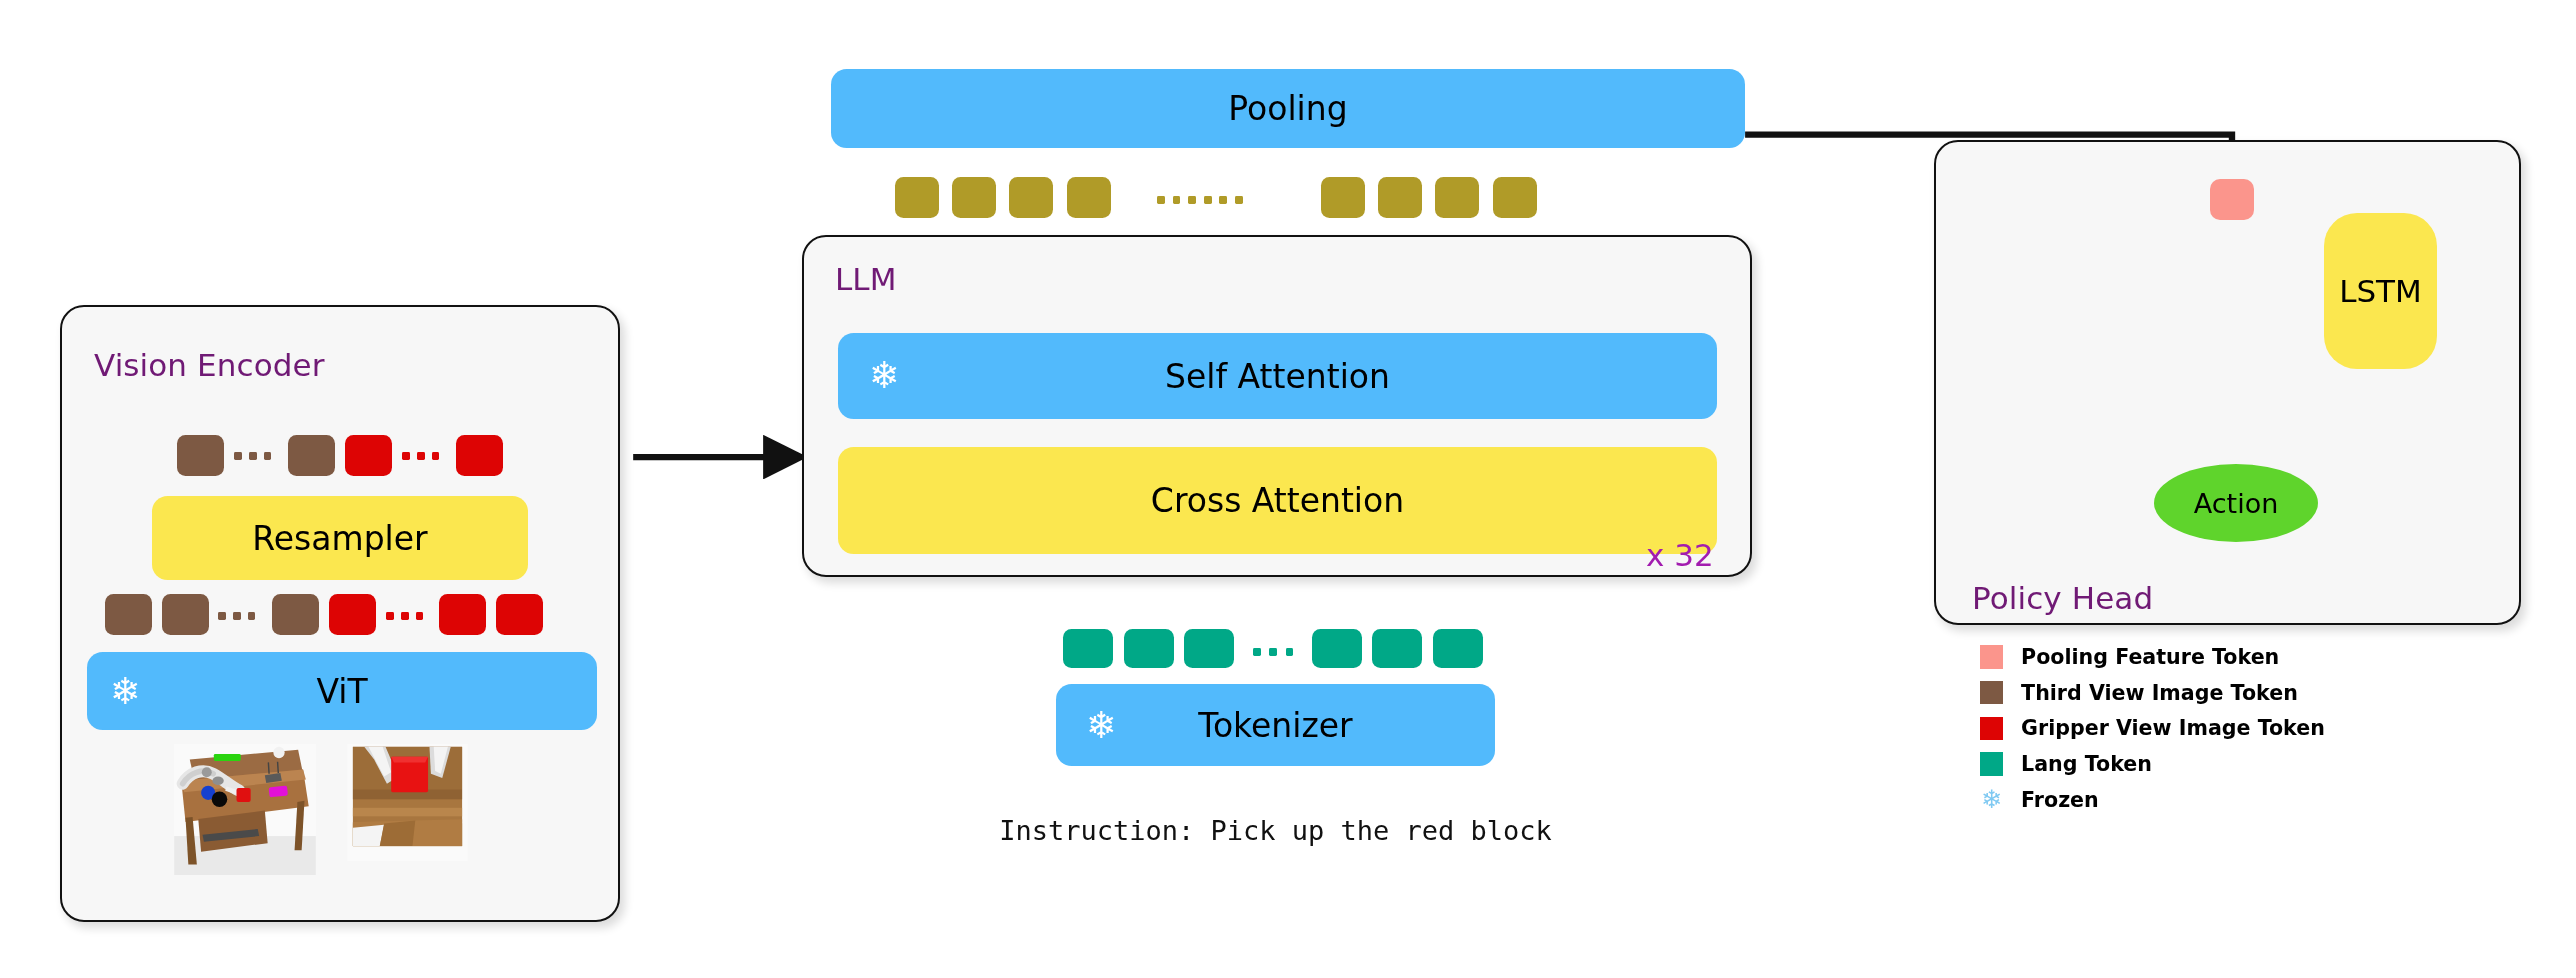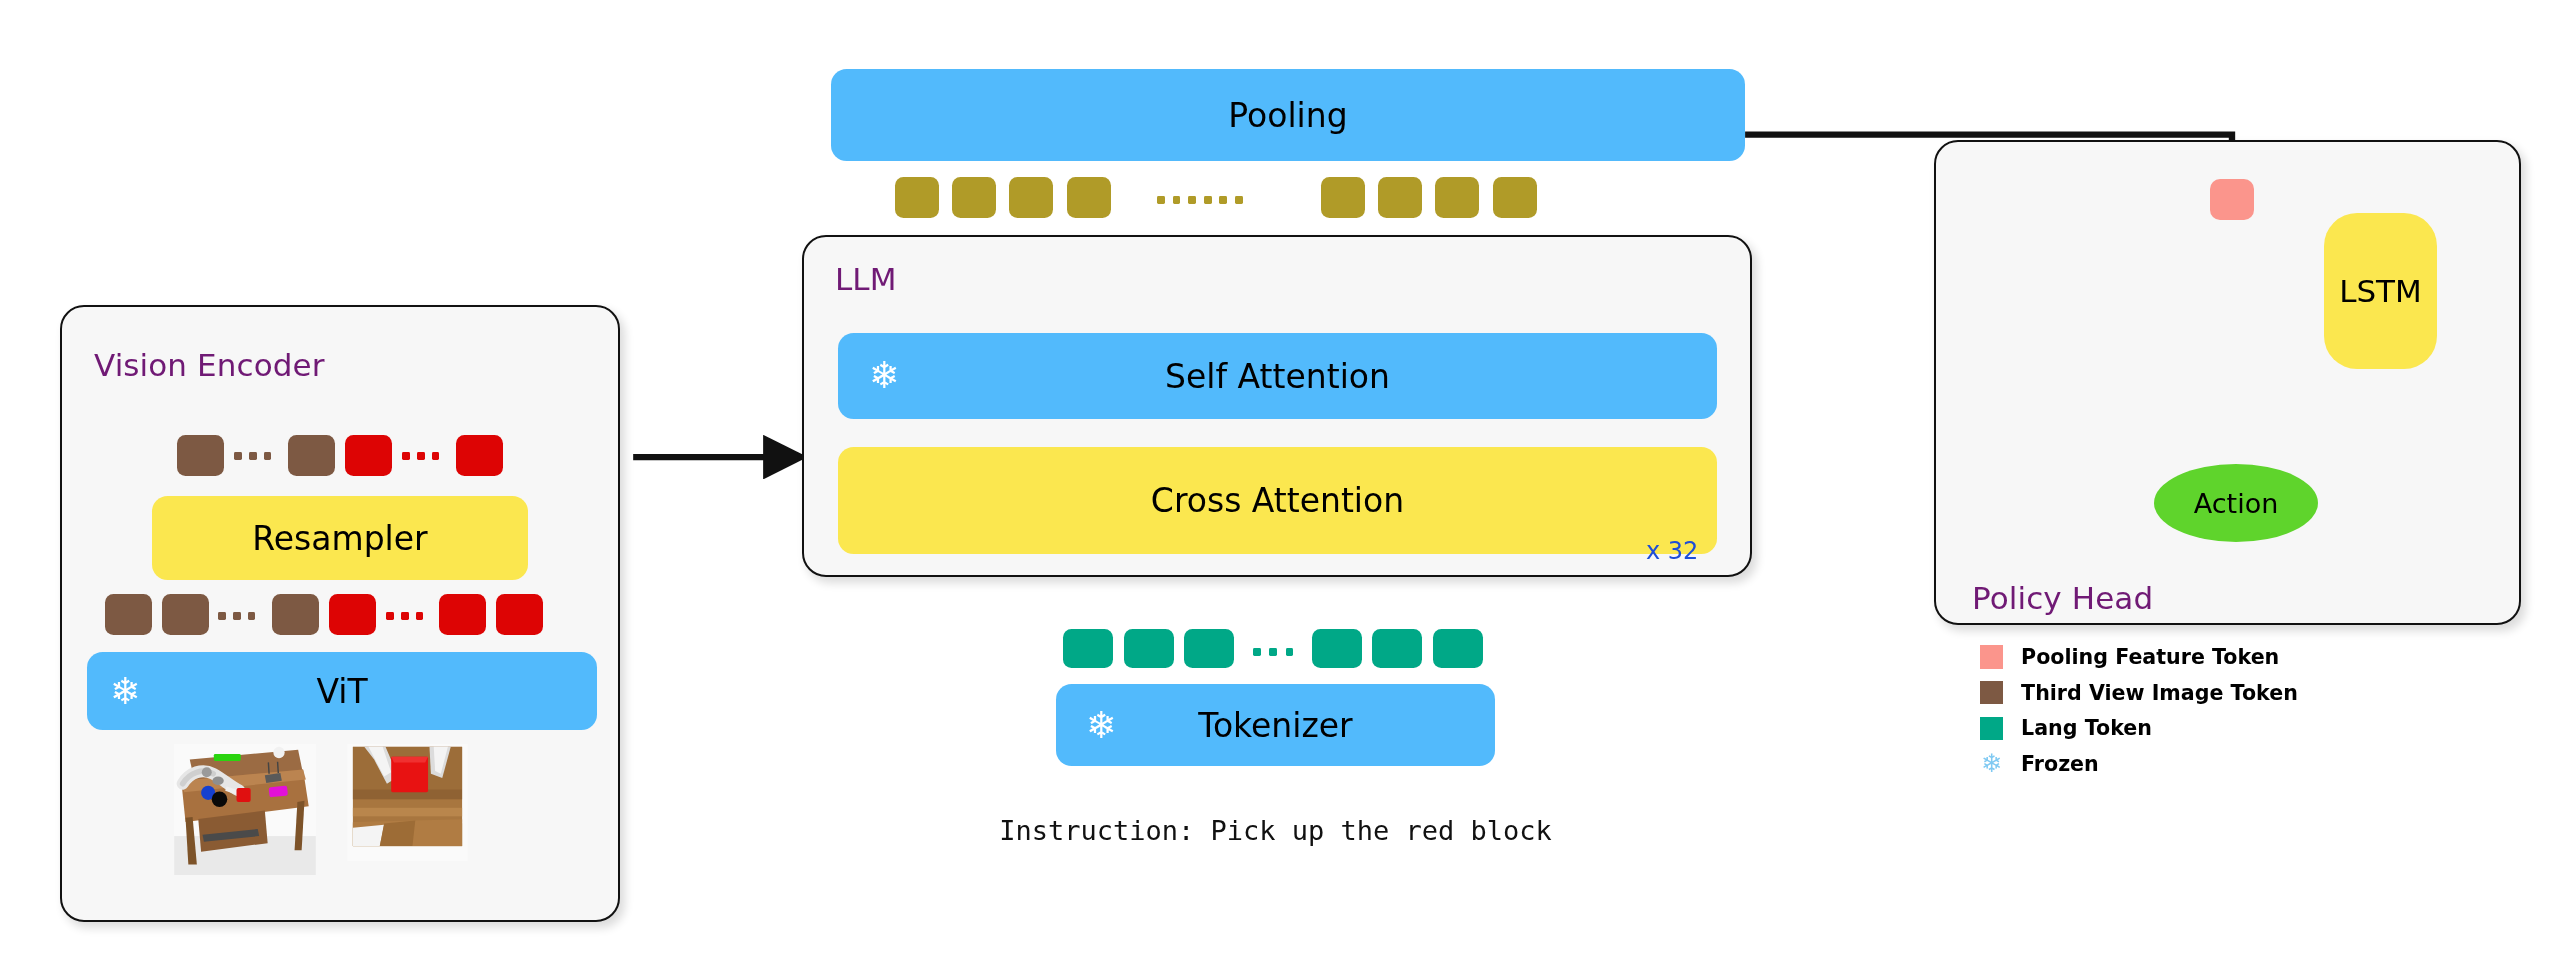--- a/index.html
+++ b/index.html
@@ -137,22 +137,22 @@
   
   .thumb {
     position: absolute;
     overflow: hidden;
   }
   .thumb svg { display: block; }
 
   .x32 {
     position: absolute;
     font-family: "DejaVu Sans", sans-serif;
-    font-size: 24px;
-    color: #1d4ed8;
+    font-size: 31px;
+    color: #a21caf;
   }
 </style>
 </head>
 <body>
 
 <div class="stage">
 
   <svg class="svg-layer" viewBox="0 0 3634 1380">
     <defs>
       <marker id="ah" markerWidth="7" markerHeight="7" refX="5.4" refY="3.5" orient="auto">
@@ -283,21 +283,21 @@
       <polygon points="24,4 54,4 72,46 56,56 38,22" fill="#dcdcdc"></polygon>
       <polygon points="30,4 50,4 62,40 52,46" fill="#f4f4f4"></polygon>
       <polygon points="116,4 146,4 134,48 118,42" fill="#dcdcdc"></polygon>
       <polygon points="122,4 142,4 132,42 124,38" fill="#f4f4f4"></polygon>
 
       <rect x="62" y="18" width="52" height="50" rx="2" fill="#e81212"></rect>
       <polygon points="62,18 114,18 110,26 66,26" fill="#f03030"></polygon>
     </svg>
   </div>
 
-  <div class="block" style="left:831px; top:69px; width:914px; height:92px; background:#52BAFC;">
+  <div class="block" style="left:831px; top:69px; width:914px; height:79px; background:#52BAFC;">
     <span class="block-label">Pooling</span>
   </div>
 
   <div>
     <div class="chip" style="left:895px; top:177px; width:44px; height:41px; background:#B09B28;"></div>
     <div class="chip" style="left:952px; top:177px; width:44px; height:41px; background:#B09B28;"></div>
     <div class="chip" style="left:1009px; top:177px; width:44px; height:41px; background:#B09B28;"></div>
     <div class="chip" style="left:1067px; top:177px; width:44px; height:41px; background:#B09B28;"></div>
     <div class="dots" style="left:1157px; top:196px; gap:7.8px;">
       <div class="dot" style="background:#B09B28;"></div>
@@ -369,20 +369,24 @@
       <div class="legend-swatch" style="background:#FB958C;"></div>
       <div class="legend-label">Pooling Feature Token</div>
     </div>
 
 
     <div class="legend-row">
       <div class="legend-swatch" style="background:#7D5943;"></div>
       <div class="legend-label">Third View Image Token</div>
     </div>
 
+    <div class="legend-row">
+      <div class="legend-swatch" style="background:#DD0404;"></div>
+      <div class="legend-label">Gripper View Image Token</div>
+    </div>
 
     <div class="legend-row">
       <div class="legend-swatch" style="background:#00A887;"></div>
       <div class="legend-label">Lang Token</div>
     </div>
 
     <div class="legend-row">
       <div class="legend-swatch ico">❄</div>
       <div class="legend-label">Frozen</div>
     </div>

